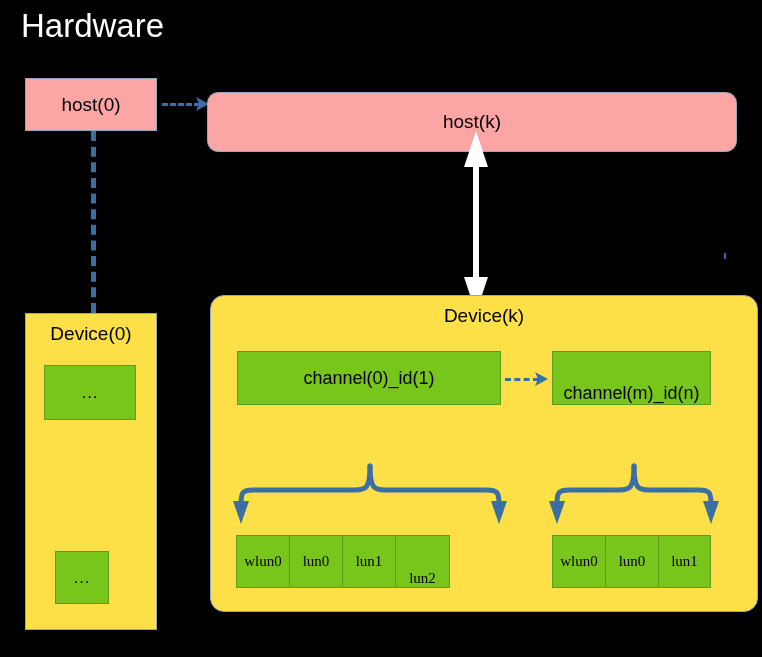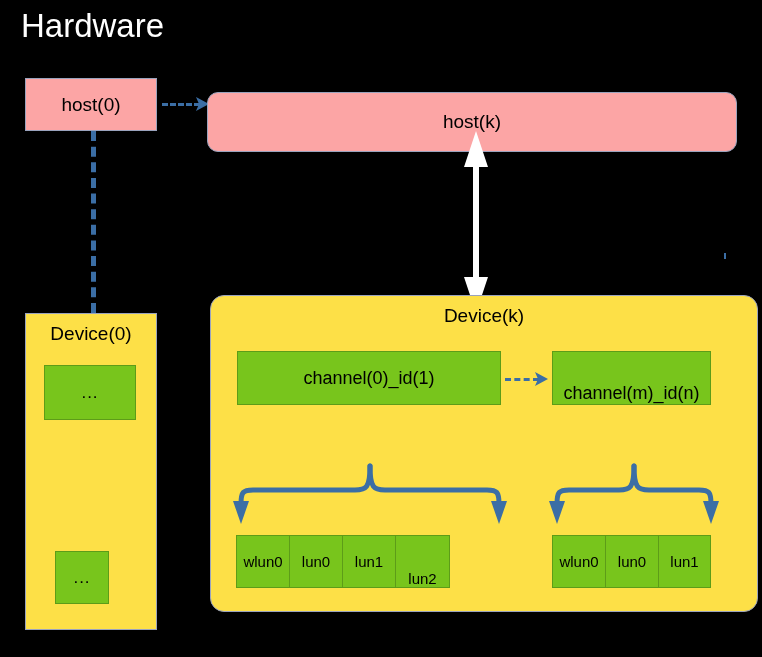--- a/index.html
+++ b/index.html
@@ -67,21 +67,21 @@
     justify-content: center;
     color: #000000;
     font-size: 18px;
     white-space: nowrap;
   }
   .greenbox.small { font-size: 15px; }
   .greenbox.dots  { font-size: 17px; letter-spacing: 1px; }
 
   
   .lunstrip { display: flex; }
-  .lunstrip .greenbox { border-right-width: 0; }
+  .lunstrip .greenbox { border-right-width: 0; font-family: Liberation Serif, serif; }
   .lunstrip .greenbox:last-child { border-right-width: 1px; }
 
   
   .dashed-h {
     border-top: 3px dashed #3b6ea5;
     height: 0;
   }
   .dashed-v {
     border-left: 5px dashed #3b6ea5;
     width: 0;

